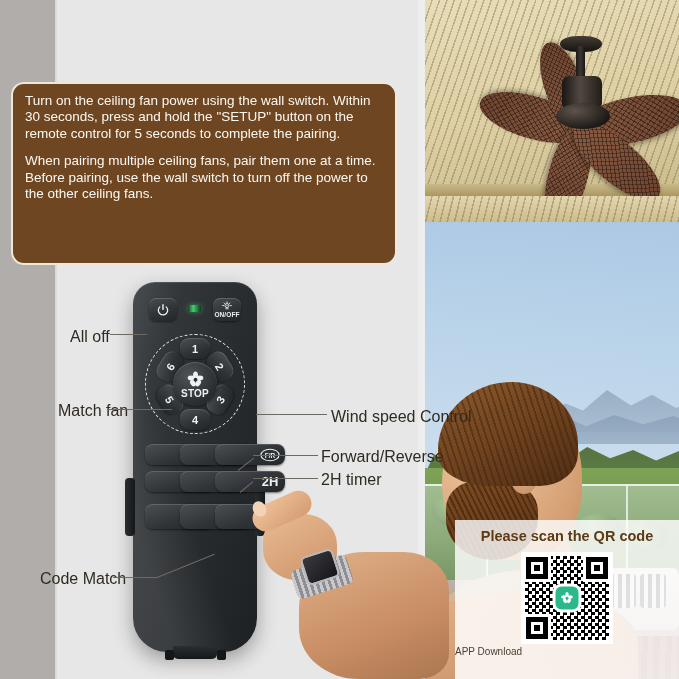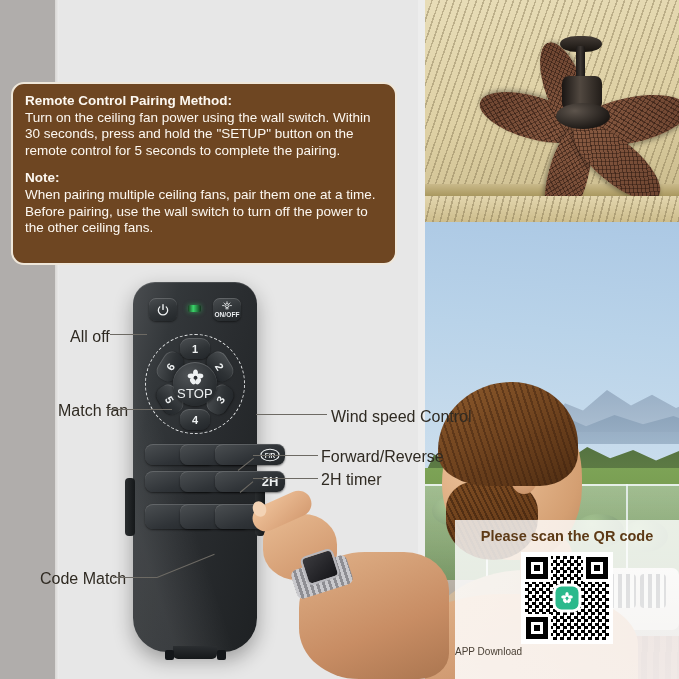--- a/index.html
+++ b/index.html
@@ -178,21 +178,21 @@
   .s2{left:60px;top:22px;transform:rotate(58deg);}
   .s3{left:60px;top:55px;transform:rotate(-58deg);}
   .s4{left:35px;top:75px;}
   .s5{left:10px;top:55px;transform:rotate(58deg);}
   .s6{left:10px;top:22px;transform:rotate(-58deg);}
   .dial-center{position:absolute;left:28px;top:28px;width:44px;height:44px;border-radius:50%;
                background:radial-gradient(circle at 36% 30%,#4f5356,#282c2f 72%);
                box-shadow:inset 0 1px 0 rgba(255,255,255,.18),0 1px 3px rgba(0,0,0,.55);
                display:flex;flex-direction:column;align-items:center;justify-content:center;gap:0;}
   .fan-glyph{width:19px;height:19px;position:relative;margin-bottom:-1px;}
-  .stop-txt{font-size:13px;font-weight:normal;color:#eef1f2;letter-spacing:.2px;}
+  .stop-txt{font-size:10px;font-weight:bold;color:#eef1f2;letter-spacing:.2px;}
 
   .kbd{position:absolute;left:10px;top:162px;width:104px;height:98px;}
   .kb{position:absolute;width:30px;height:21px;border-radius:8px;
       background:linear-gradient(160deg,#4b4f52,#2f3337 58%,#23272a);
       box-shadow:inset 0 1px 0 rgba(255,255,255,.15),0 1px 2px rgba(0,0,0,.5);
       display:flex;align-items:center;justify-content:center;
       color:#edf0f1;font-size:9px;font-weight:bold;padding-left:40px;}
   .kb.wide{height:25px;}
   .col1{left:2px;} .col2{left:37px;} .col3{left:72px;}
   .row1{top:0;} .row2{top:27px;} .row3{top:60px;}
@@ -274,24 +274,22 @@
     <div class="man-head"></div>
     <div class="man-beard"></div>
     <div class="man-ear"></div>
     <div class="man-hair"></div>
     <div class="man-arm"></div>
   </div>
   <div class="photo-gutter"></div>
 
 
   <div class="panel">
-    <div class="p-head">Remote Control Pairing Method:</div>
     <div class="p-body">Turn on the ceiling fan power using the wall switch. Within 30 seconds, press and hold the "SETUP" button on the remote control for 5 seconds to complete the pairing.</div>
     <div class="p-gap"></div>
-    <div class="p-head">Note:</div>
     <div class="p-body">When pairing multiple ceiling fans, pair them one at a time. Before pairing, use the wall switch to turn off the power to the other ceiling fans.</div>
   </div>
 
   <div class="remote">
     <div class="remote-sheen"></div>
     <div class="clip clip-l"></div>
     <div class="clip clip-r"></div>
 
     <div class="btn btn-power">
       <svg width="14" height="14" viewBox="0 0 24 24">

